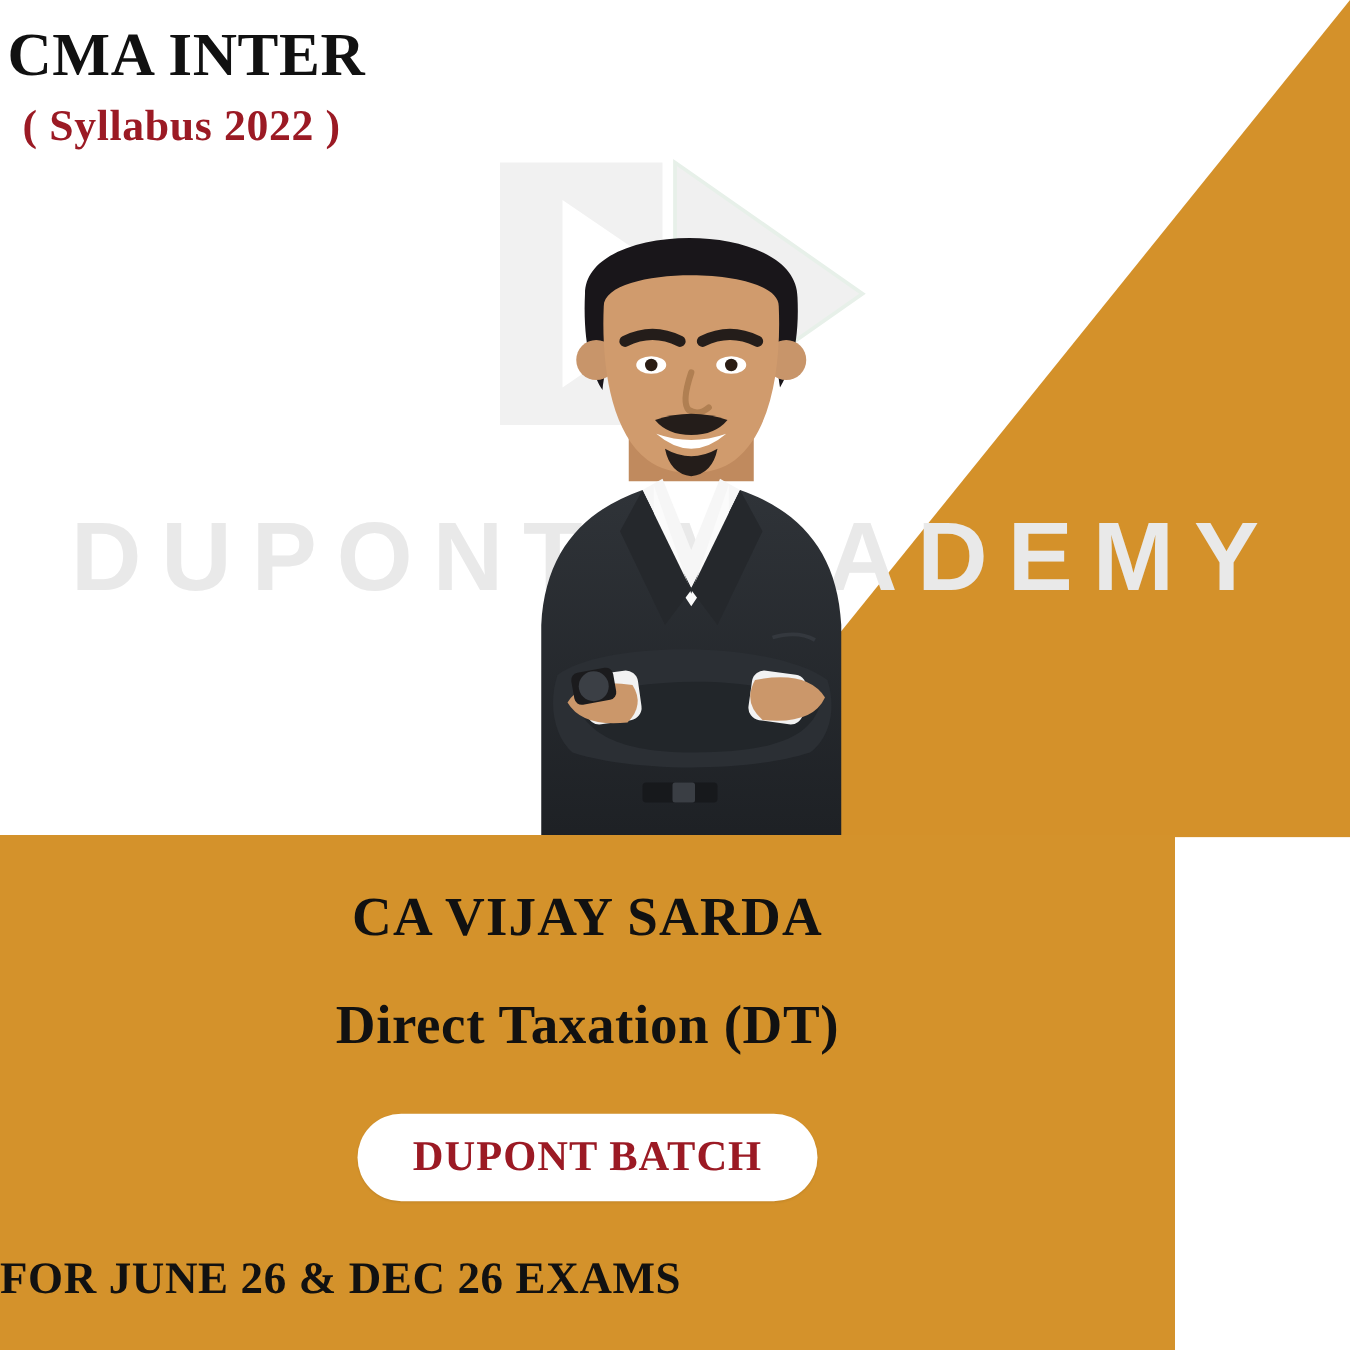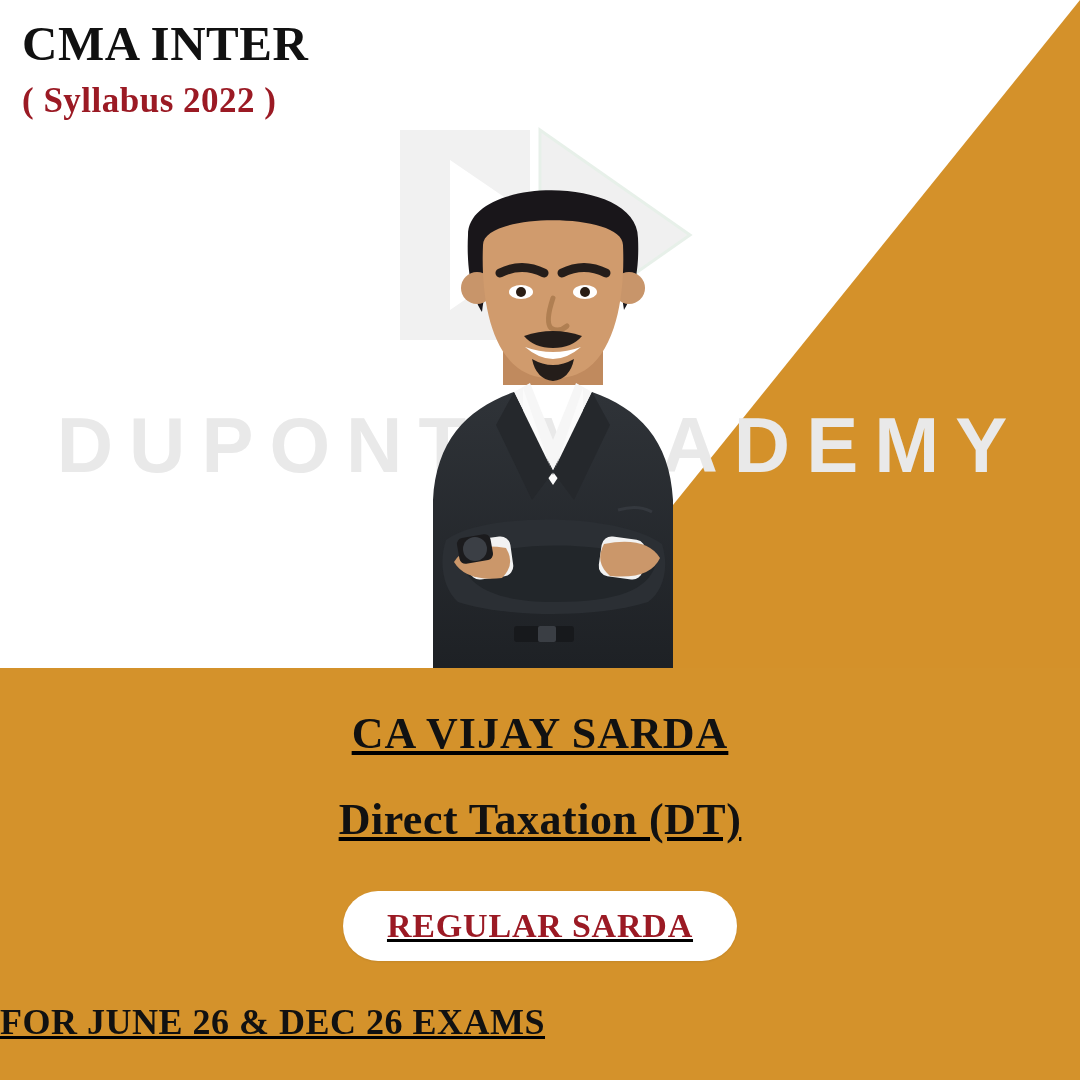--- a/index.html
+++ b/index.html
@@ -48,62 +48,61 @@
     position: absolute;
     left: 390px;
     top: 120px;
     width: 310px;
     height: 230px;
   }
 
   
   .header {
     position: absolute;
-    left: 22px;
+    left: 6px;
     top: 18px;
     z-index: 6;
   }
   .course-title {
     font-family: "Liberation Serif", serif;
     font-weight: 700;
     font-size: 49px;
     color: #111111;
     letter-spacing: 0.5px;
     line-height: 1.05;
     margin: 0 0 12px 0;
   }
   .syllabus {
     font-family: "Liberation Serif", serif;
     font-weight: 700;
     font-size: 35px;
     color: #9b1a24;
-    margin: 0;
+    margin: 12px;
     letter-spacing: 0.5px;
   }
 
   
   .photo {
     position: absolute;
     left: 318px;
     top: 140px;
     width: 470px;
     height: 540px;
     z-index: 4;
   }
 
   
   .panel {
     position: absolute;
     left: 0;
     bottom: 0;
-    width: 1080px;
+    width: 940px;
     height: 412px;
     background: #d4922b;
     z-index: 5;
-    text-decoration: underline;
   }
   .faculty-name {
     text-align: center;
     font-family: "Liberation Serif", serif;
     font-weight: 700;
     font-size: 44px;
     color: #111111;
     letter-spacing: 1px;
     margin: 0;
     padding-top: 40px;
@@ -224,19 +223,19 @@
 
     <rect x="196" y="486" width="60" height="16" rx="3" fill="#17191c"></rect>
     <rect x="220" y="486" width="18" height="16" rx="2" fill="#3a3e44"></rect>
   </svg>
 
   <div class="panel">
     <h2 class="faculty-name">CA VIJAY SARDA</h2>
     <h3 class="subject">Direct Taxation (DT)</h3>
 
     <div class="pills">
-      <div class="pill">REGULAR SARDA</div>
+      <div class="pill">DUPONT BATCH</div>
     </div>
 
     <p class="exams">FOR  JUNE 26 &amp; DEC 26 EXAMS</p>
   </div>
 
 </div>
 
 </body></html>

